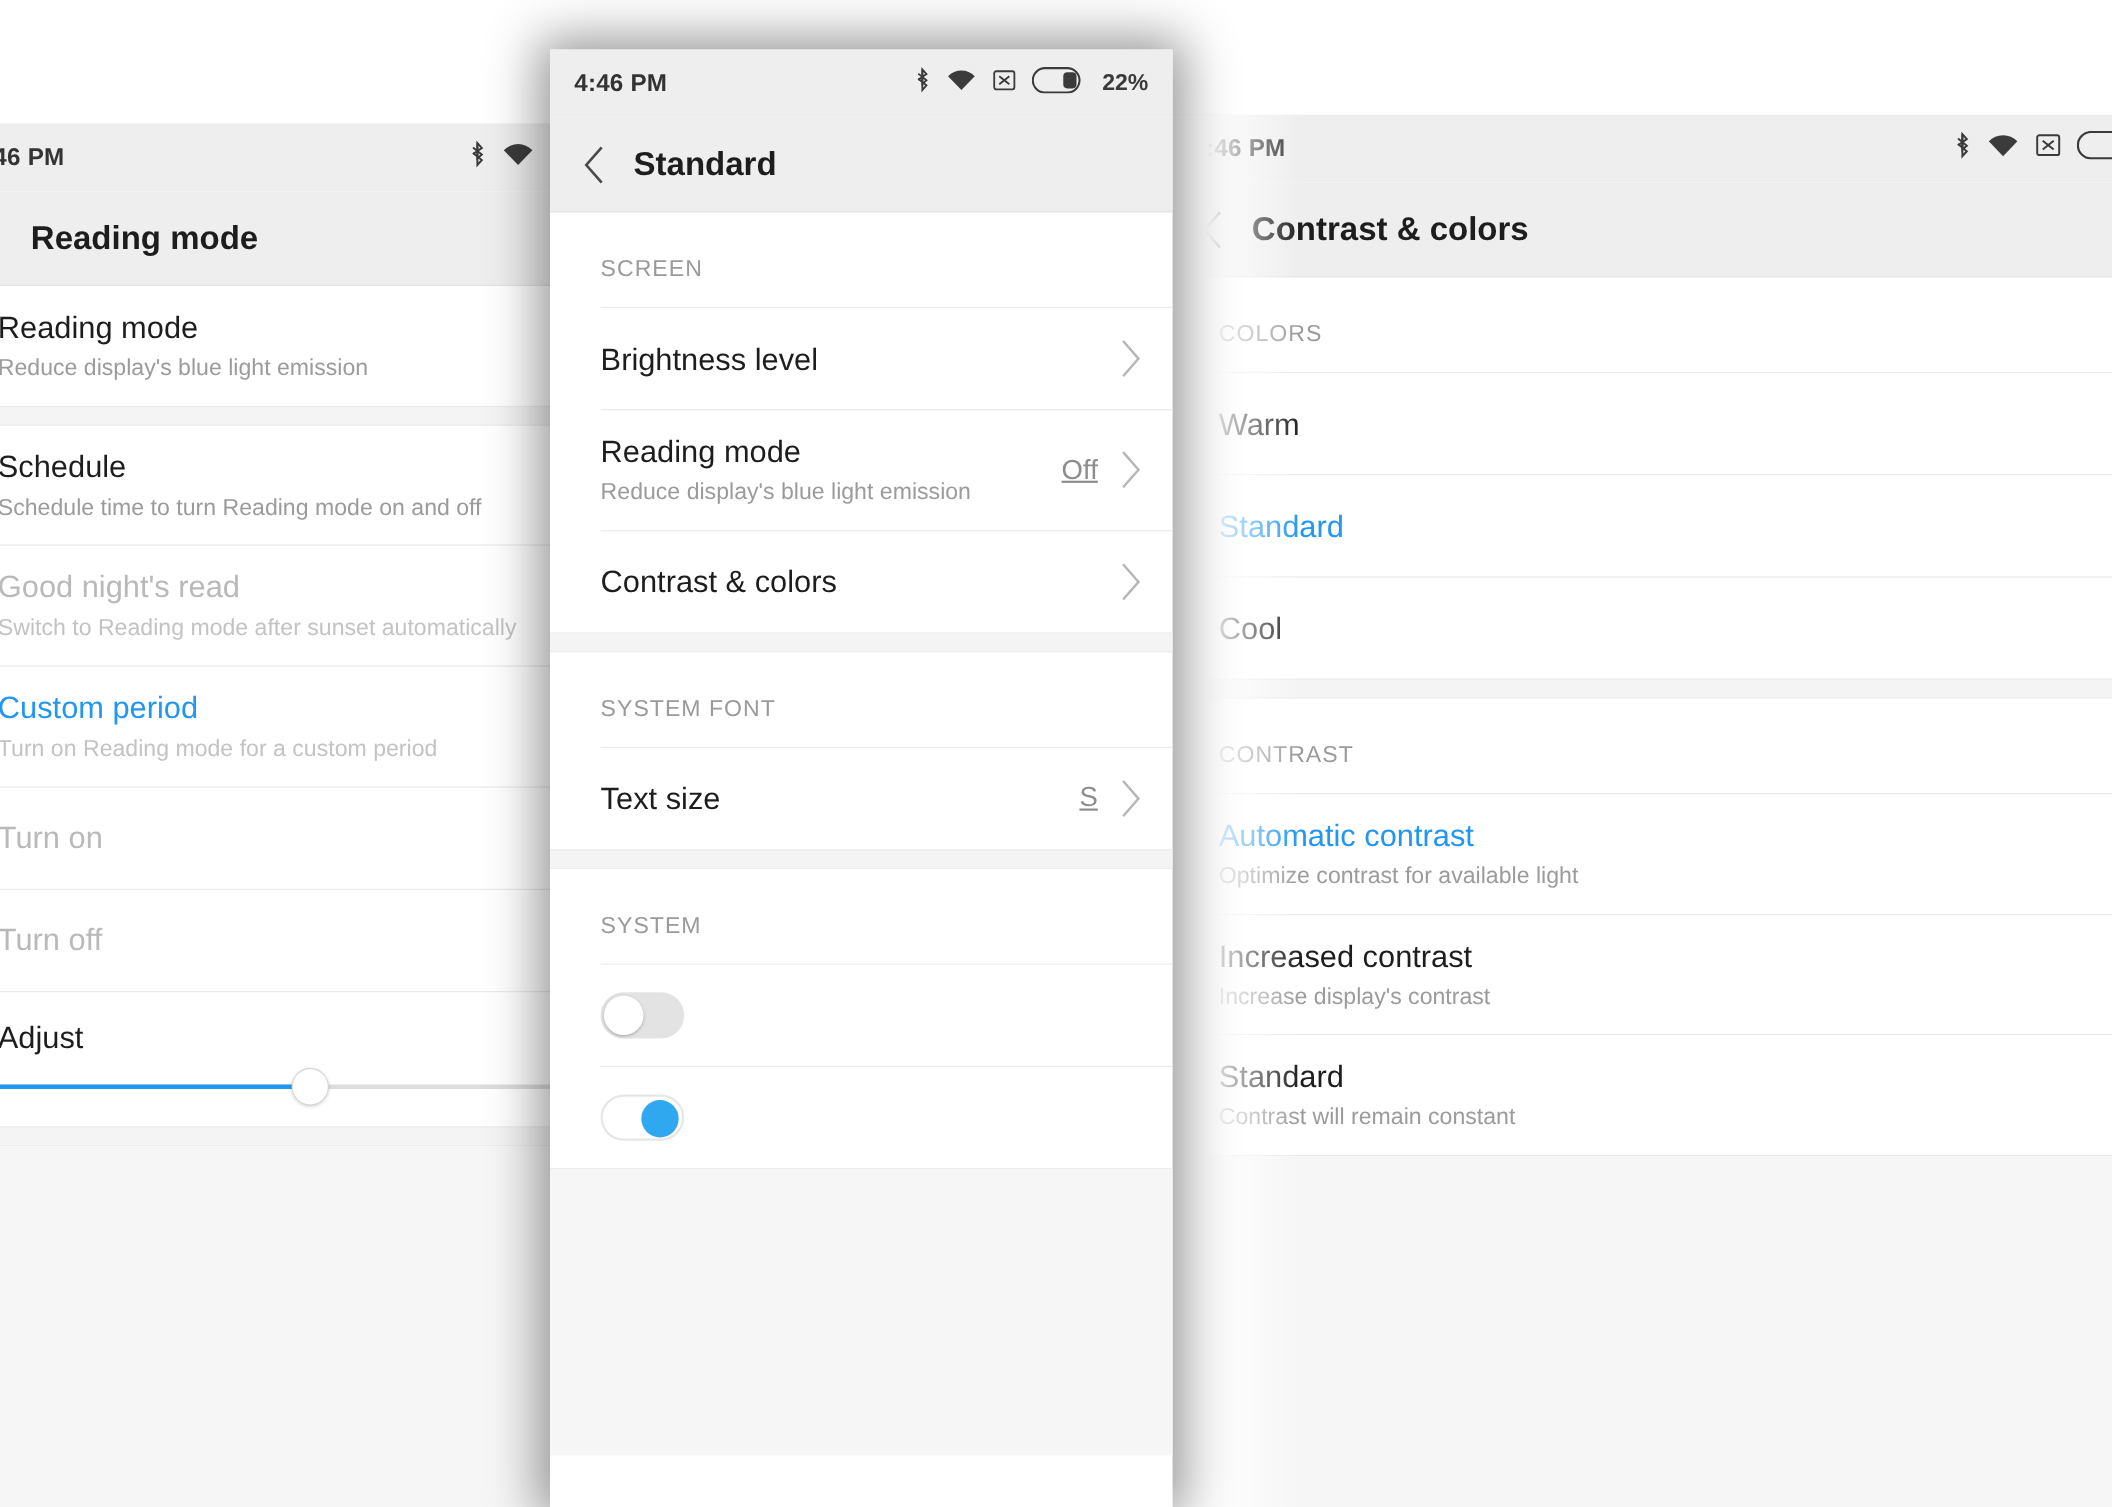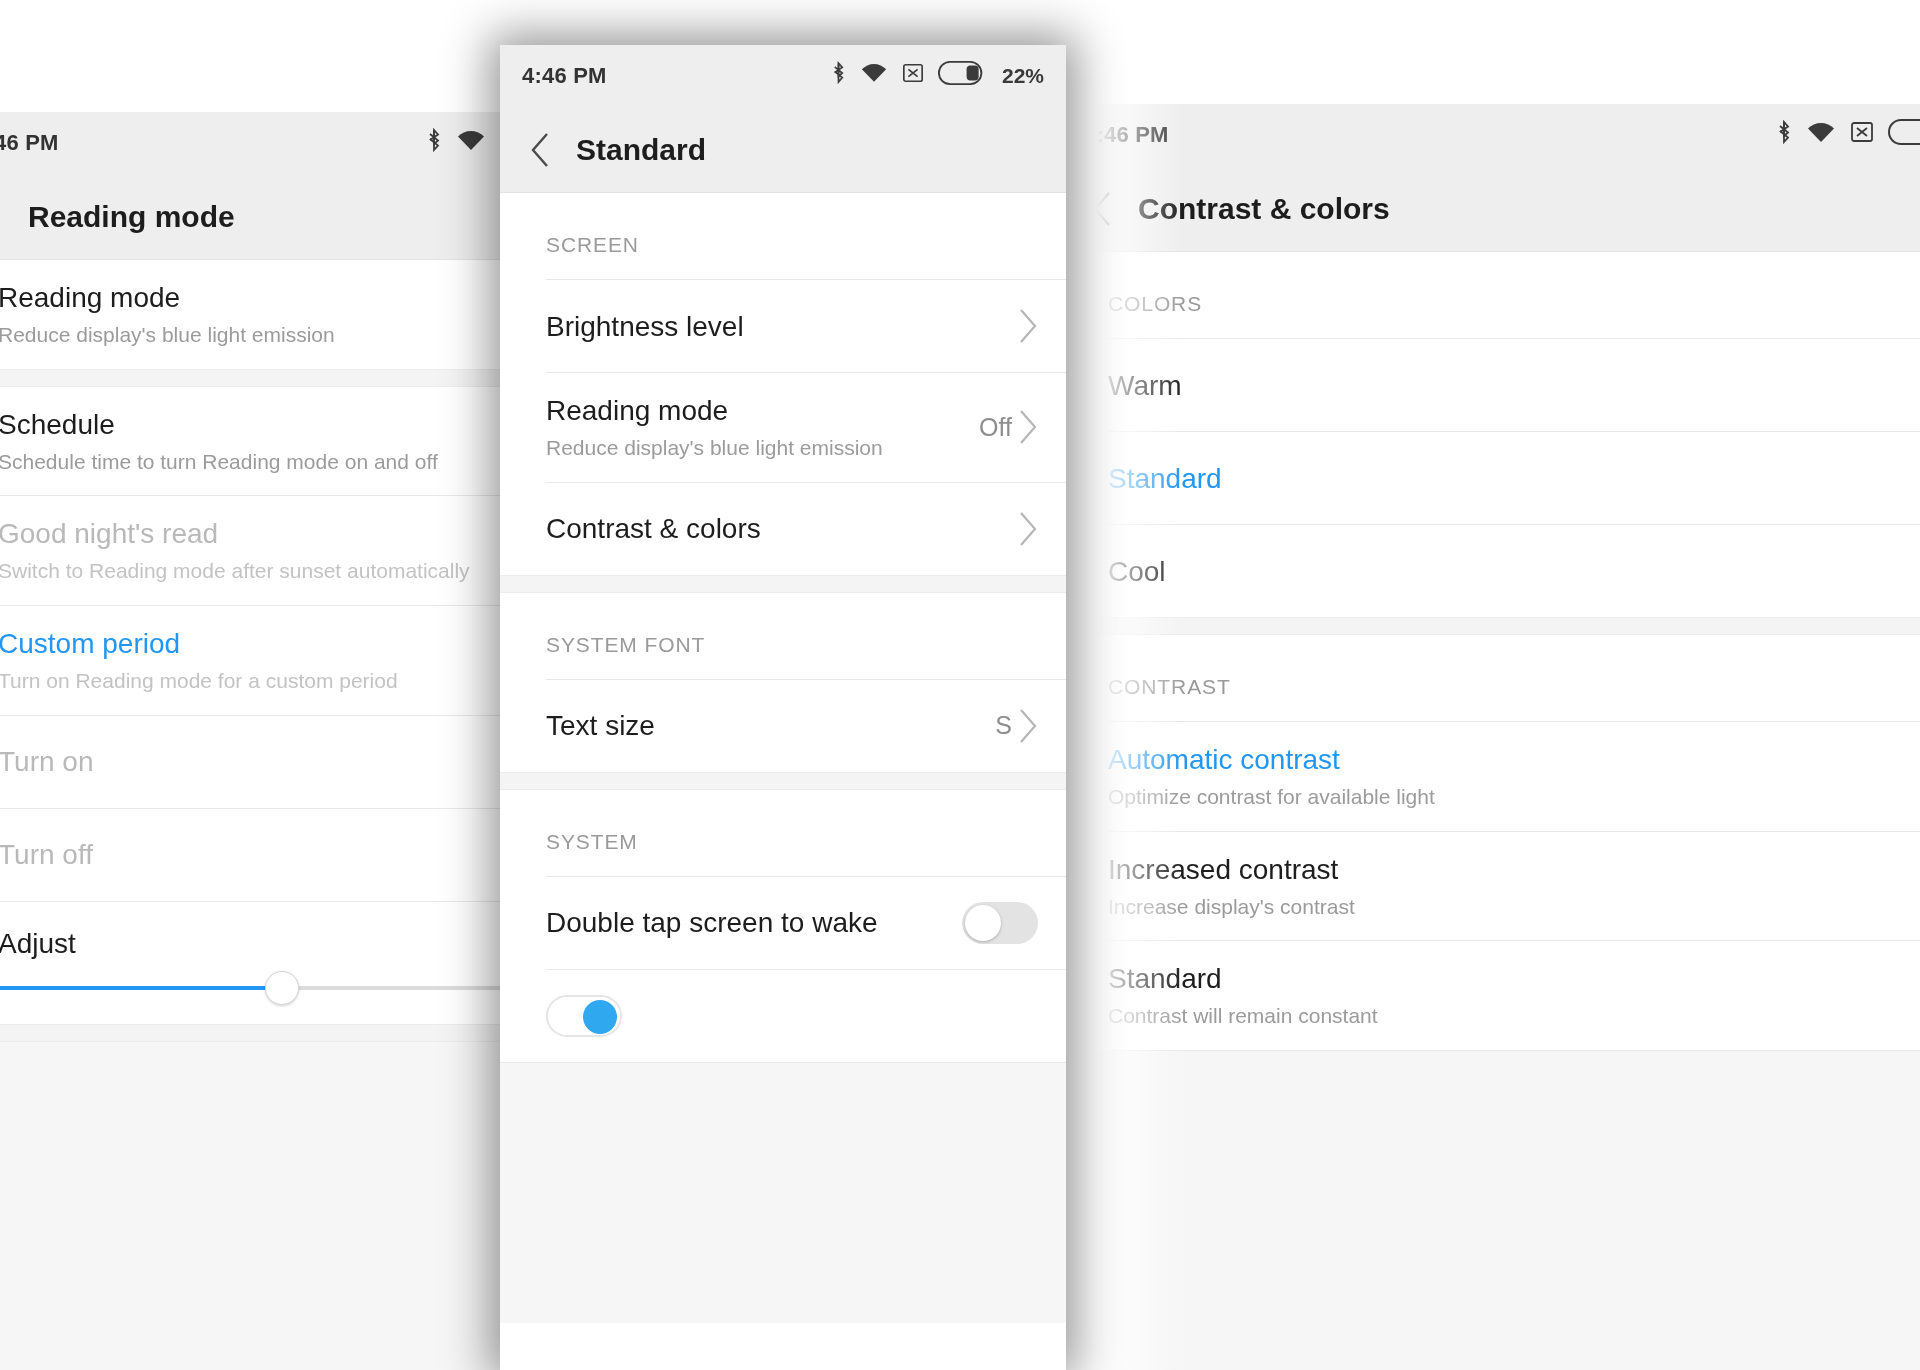--- a/index.html
+++ b/index.html
@@ -43,21 +43,21 @@
 
   .row{
     display:flex; align-items:center;
     padding:0 28px 0 46px;
     min-height:92px;
     position:relative;
   }
   .row .texts{ flex:1; padding:20px 0; }
   .row .t1{ font-size:28px; color:#1d1d1d; line-height:1.25; }
   .row .t2{ font-size:21px; color:#9b9b9b; line-height:1.32; margin-top:6px; }
-  .row .val{ font-size:25px; color:#8d8d8d; margin-right:4px; }
+  .row .val{ font-size:25px; color:#8d8d8d; margin-right:18px;text-decoration:underline; }
   .row .chev{ width:22px; height:36px; flex:none; }
 
   .row.muted .t1{ color:#b9b9b9; }
   .row.muted .t2{ color:#c3c3c3; }
   .row.muted .val{ color:#c8c8c8; }
 
   
   .toggle{ width:76px; height:42px; border-radius:21px; position:relative; flex:none; }
   .toggle.off{ background:#e3e3e3; }
   .toggle.off::after{ content:""; position:absolute; top:3px; left:3px; width:36px; height:36px;
@@ -430,23 +430,20 @@
     </div>
   </div>
 
   <div class="gap"></div>
 
   <div>
     <div class="sec-head">SYSTEM</div>
     <div class="divider"></div>
 
     <div class="row">
-      <div class="texts">
-          <div class="t1">Double tap screen to wake</div>
-        </div>
       <div class="toggle off"></div>
     </div>
     <div class="divider"></div>
 
     <div class="row">
       <div class="toggle on"></div>
     </div>
     <div class="divider full"></div>
   </div>
 

